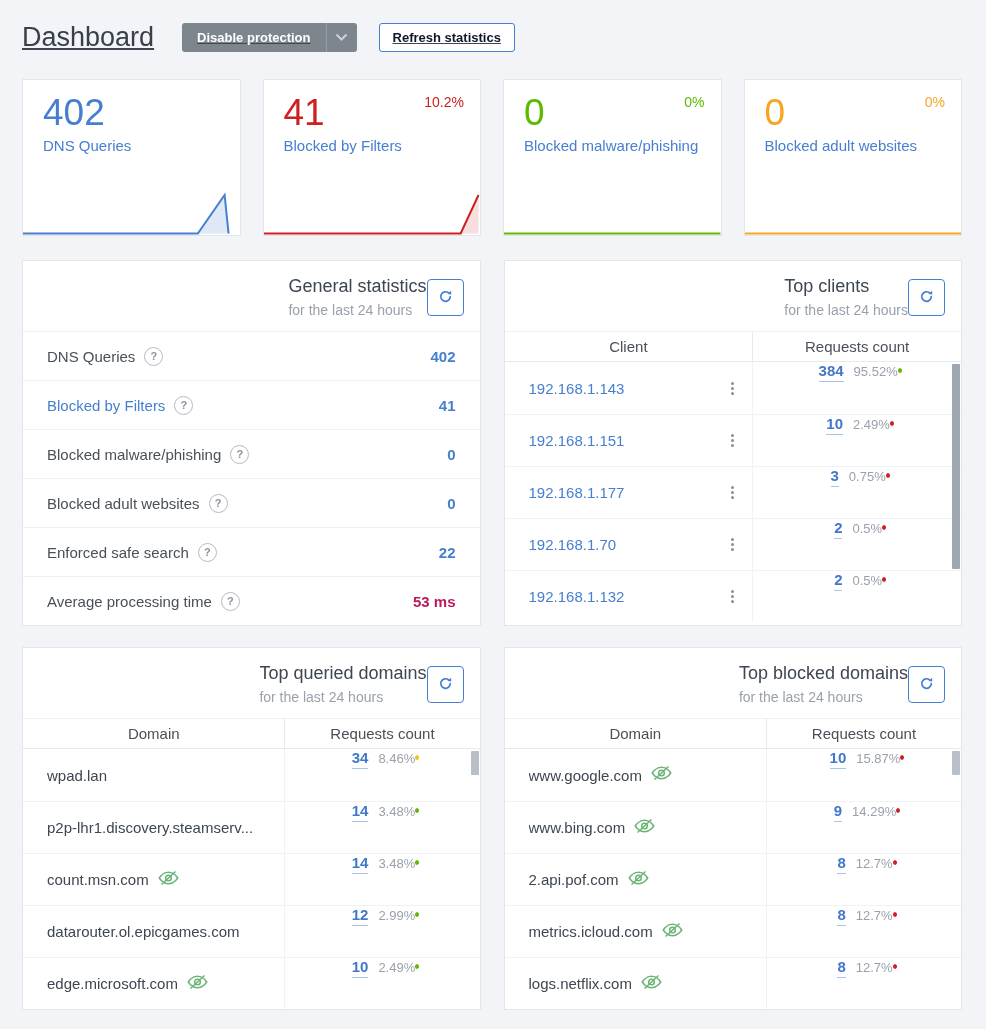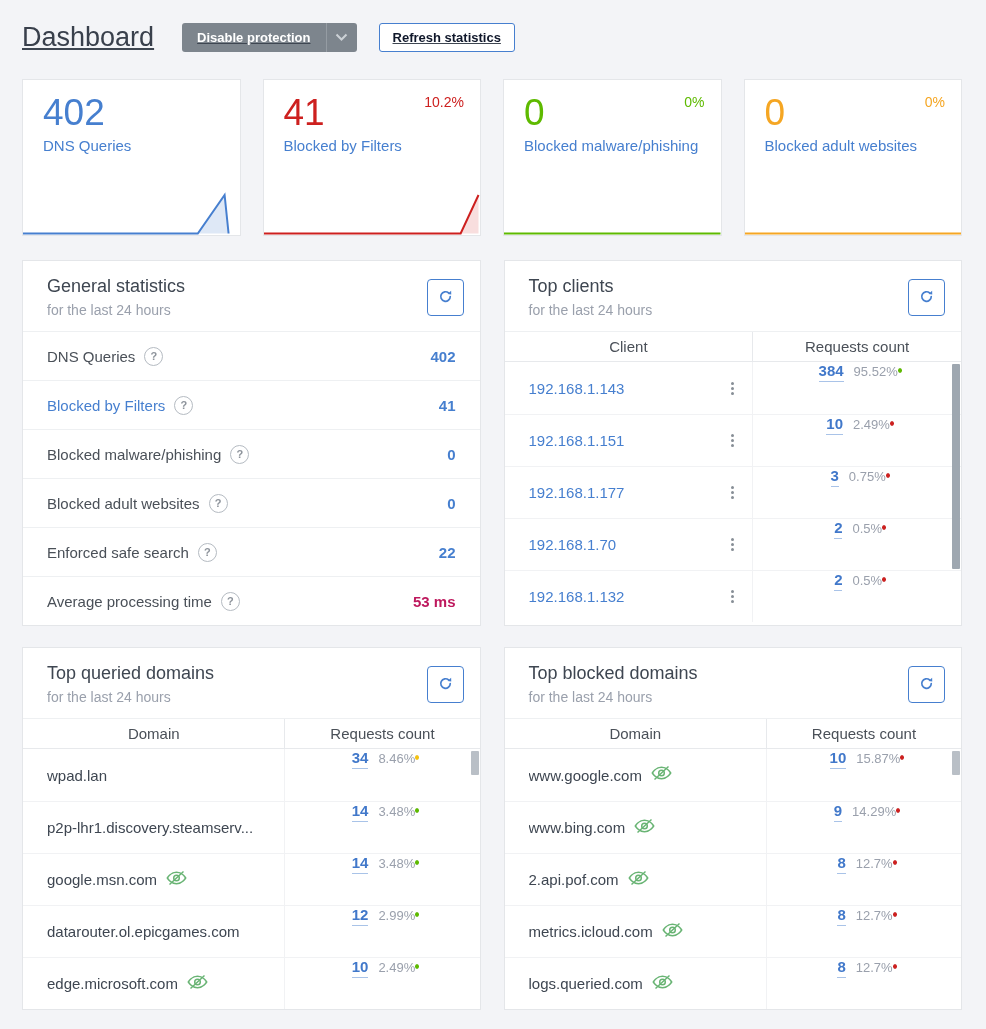--- a/index.html
+++ b/index.html
@@ -24,21 +24,21 @@
   .cards { display:grid; grid-template-columns:repeat(4,1fr); gap:22px; margin:26px 24px 0 22px; }
   .card { position:relative; background:#fff; border:1px solid #e4e6e9; height:157px; overflow:hidden; }
   .card-value { font-size:37px; line-height:1.1; margin:13px 0 0 20px; }
   .card-label { font-size:15px; color:#467fcf; margin:3px 0 0 20px; }
   .card-percent { position:absolute; top:14px; right:16px; font-size:14px; }
   .spark { position:absolute; left:0; bottom:0; width:100%; height:44px; display:block; }
   
   .main { display:grid; grid-template-columns:1fr 1fr; gap:23px; margin:24px 24px 0 22px; }
   .main.second { margin-top:21px; }
   .panel { background:#fff; border:1px solid #e4e6e9; }
-  .panel-head { display:flex; justify-content:space-between; align-items:flex-start; padding:15px 16px 13px 24px;gap:48px; }
+  .panel-head { display:flex; justify-content:flex-end; align-items:flex-start; padding:15px 16px 13px 24px; }
   .panel-title { font-size:18px; font-weight:400; color:#3e4651; margin:0; }
   .panel-sub { font-size:14px; color:#9aa0ac; margin-top:5px; }
   .refresh-btn { width:37px; height:37px; background:#fff; border:1px solid #467fcf; border-radius:4px;
                  display:flex; align-items:center; justify-content:center; cursor:pointer; margin-top:3px; }
   
   .stat-row { display:flex; align-items:center; justify-content:space-between; height:49px;
               padding:0 24px; border-top:1px solid #eef0f2; }
   .stat-label { display:flex; align-items:center; gap:9px; font-size:15px; color:#4a5058; }
   .stat-label.link { color:#467fcf; cursor:pointer; }
   .help { width:19px; height:19px; border:1px solid #b5bbc2; border-radius:50%; color:#8d939b;
@@ -364,21 +364,21 @@
               <span class="pct">3.48%</span>
             </div>
           <div class="bar-track">
               <div class="bar-fill" style="width: 3.48%; background: rgb(94, 186, 0);"></div>
             </div>
         </div>
       </div>
       <div class="trow">
         <div class="td col-a">
             <div class="domain-wrap">
-              <span class="domain-name">google.msn.com</span>
+              <span class="domain-name">count.msn.com</span>
           <span class="eye-icon"><svg width="21" height="16" viewBox="0 0 24 18" fill="none" stroke="#69b474" stroke-width="1.7">
                   <path d="M1.5 9s4-6.5 10.5-6.5S22.5 9 22.5 9s-4 6.5-10.5 6.5S1.5 9 1.5 9z"></path>
                   <circle cx="12" cy="9" r="3.2"></circle>
                   <line x1="4" y1="16.5" x2="20" y2="1.5"></line>
                 </svg></span>
             </div>
           </div>
         <div class="td col-b">
           <div class="count-line">
               <span class="count">14</span>
@@ -530,21 +530,21 @@
               <span class="pct">12.7%</span>
             </div>
           <div class="bar-track">
               <div class="bar-fill" style="width: 12.7%; background: rgb(205, 32, 31);"></div>
             </div>
         </div>
       </div>
       <div class="trow">
         <div class="td col-a">
             <div class="domain-wrap">
-              <span class="domain-name">logs.queried.com</span>
+              <span class="domain-name">logs.netflix.com</span>
           <span class="eye-icon"><svg width="21" height="16" viewBox="0 0 24 18" fill="none" stroke="#69b474" stroke-width="1.7">
                   <path d="M1.5 9s4-6.5 10.5-6.5S22.5 9 22.5 9s-4 6.5-10.5 6.5S1.5 9 1.5 9z"></path>
                   <circle cx="12" cy="9" r="3.2"></circle>
                   <line x1="4" y1="16.5" x2="20" y2="1.5"></line>
                 </svg></span>
             </div>
           </div>
         <div class="td col-b">
           <div class="count-line">
               <span class="count">8</span>

